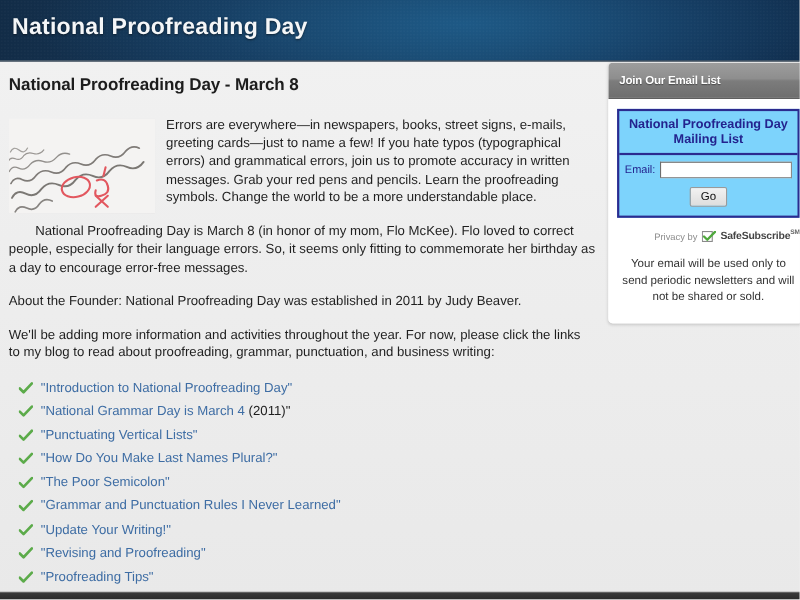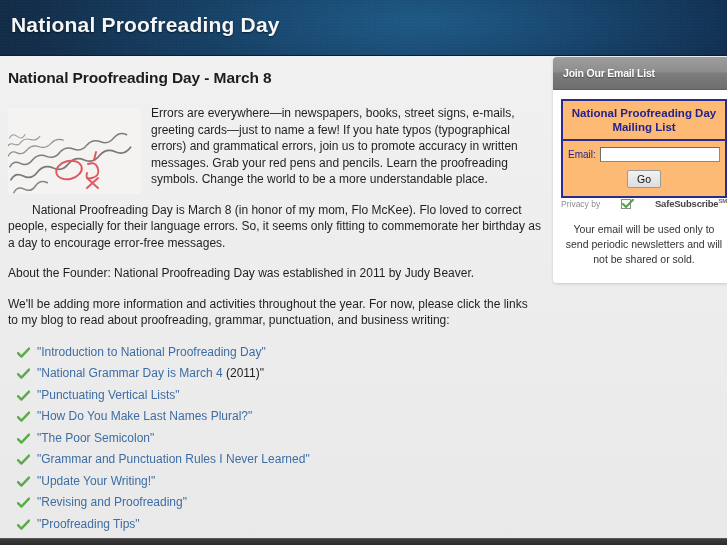--- a/index.html
+++ b/index.html
@@ -162,21 +162,21 @@
   }
 
   #sidebar-body {
     padding: 9px 8px 14px 8px;
     background: #ffffff;
   }
 
   
   #mailing-form {
     border: 2px solid #2b2b8f;
-    background: #fdba74;
+    background: #7dd3fc;
     padding: 0;
   }
   #mailing-form-title {
     text-align: center;
     font-size: 11.5px;
     font-weight: bold;
     color: #23238e;
     line-height: 14px;
     padding: 5px 4px 5px 4px;
     border-bottom: 2px solid #2b2b8f;
@@ -218,22 +218,23 @@
     border: 1px solid #9a9a9a;
     border-radius: 2px;
     padding: 2px 9px;
     cursor: pointer;
   }
 
   
   #privacy-row {
     display: flex;
     align-items: center;
-    justify-content: space-between;
+    justify-content: flex-end;
     gap: 4px;
+    margin-top: 11px;
   }
   #privacy-by {
     font-size: 8.5px;
     color: #8d8d8d;
   }
   #safesubscribe-icon { flex: 0 0 auto; }
   #safesubscribe-text {
     font-size: 9.5px;
     font-weight: bold;
     color: #444444;

